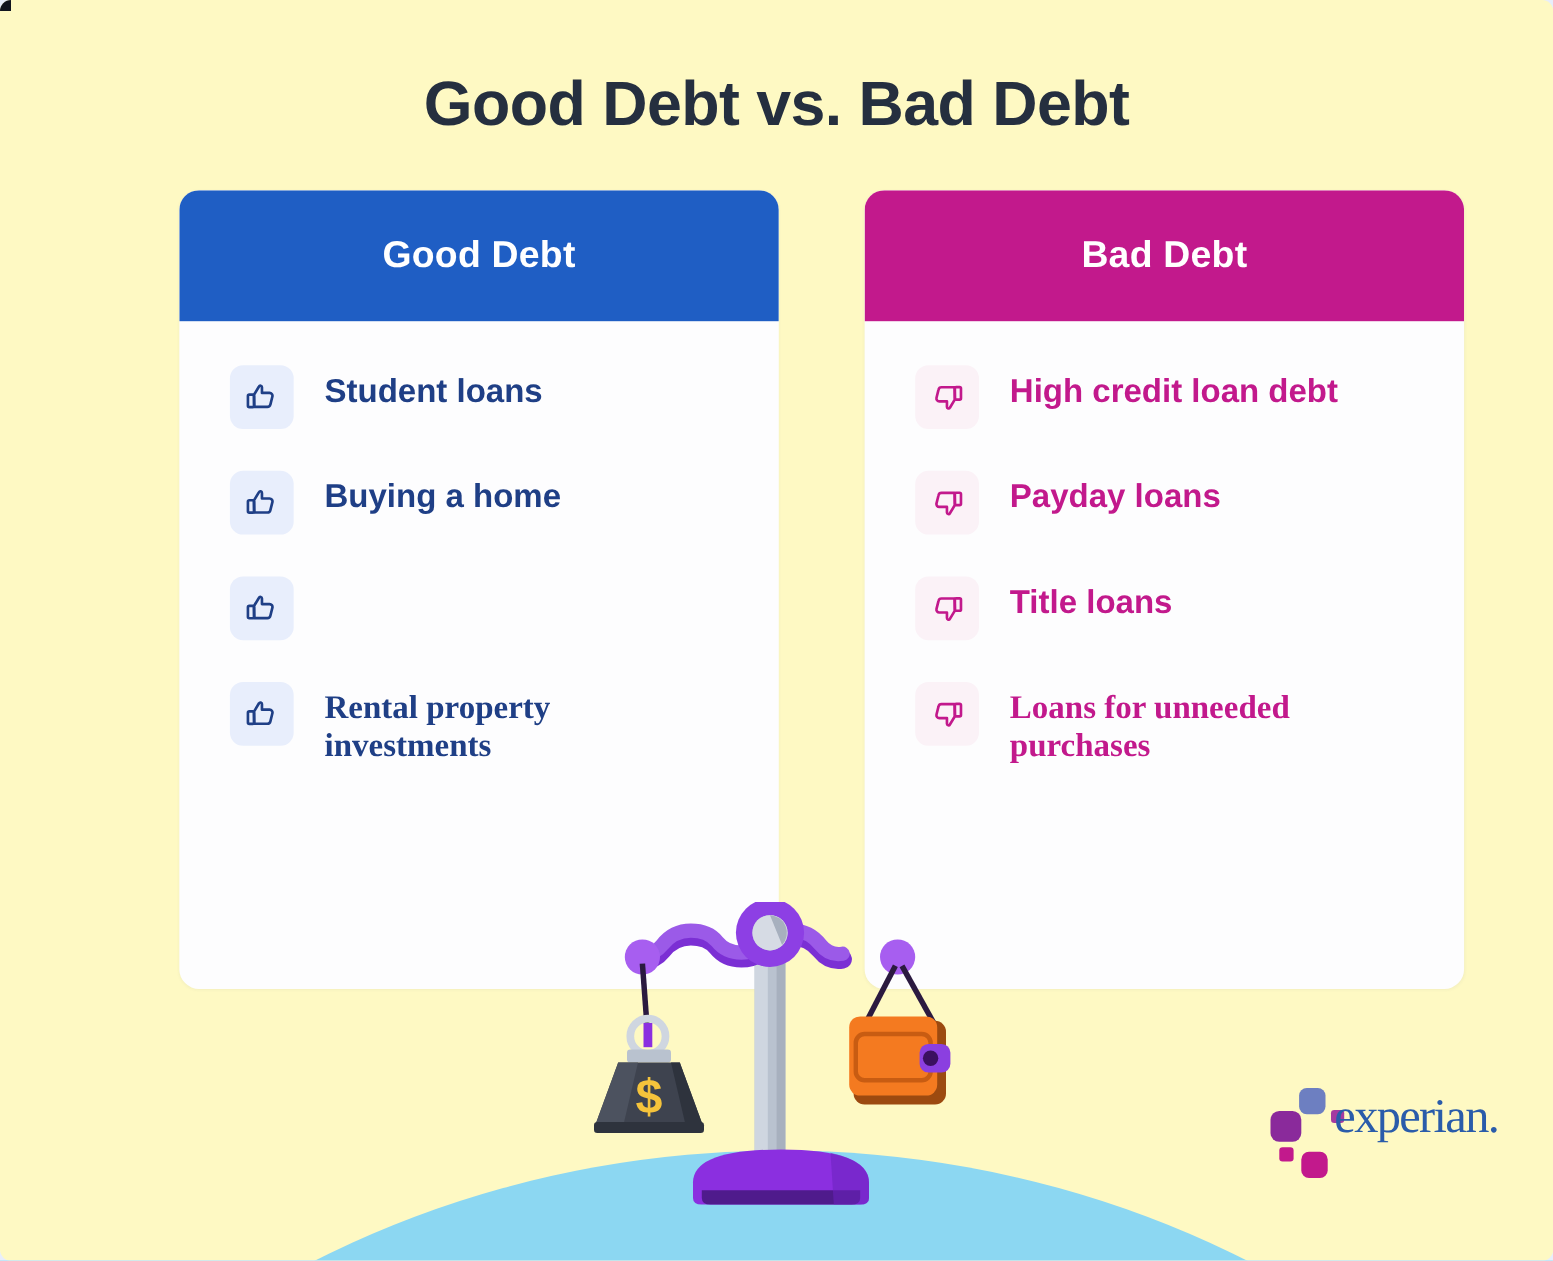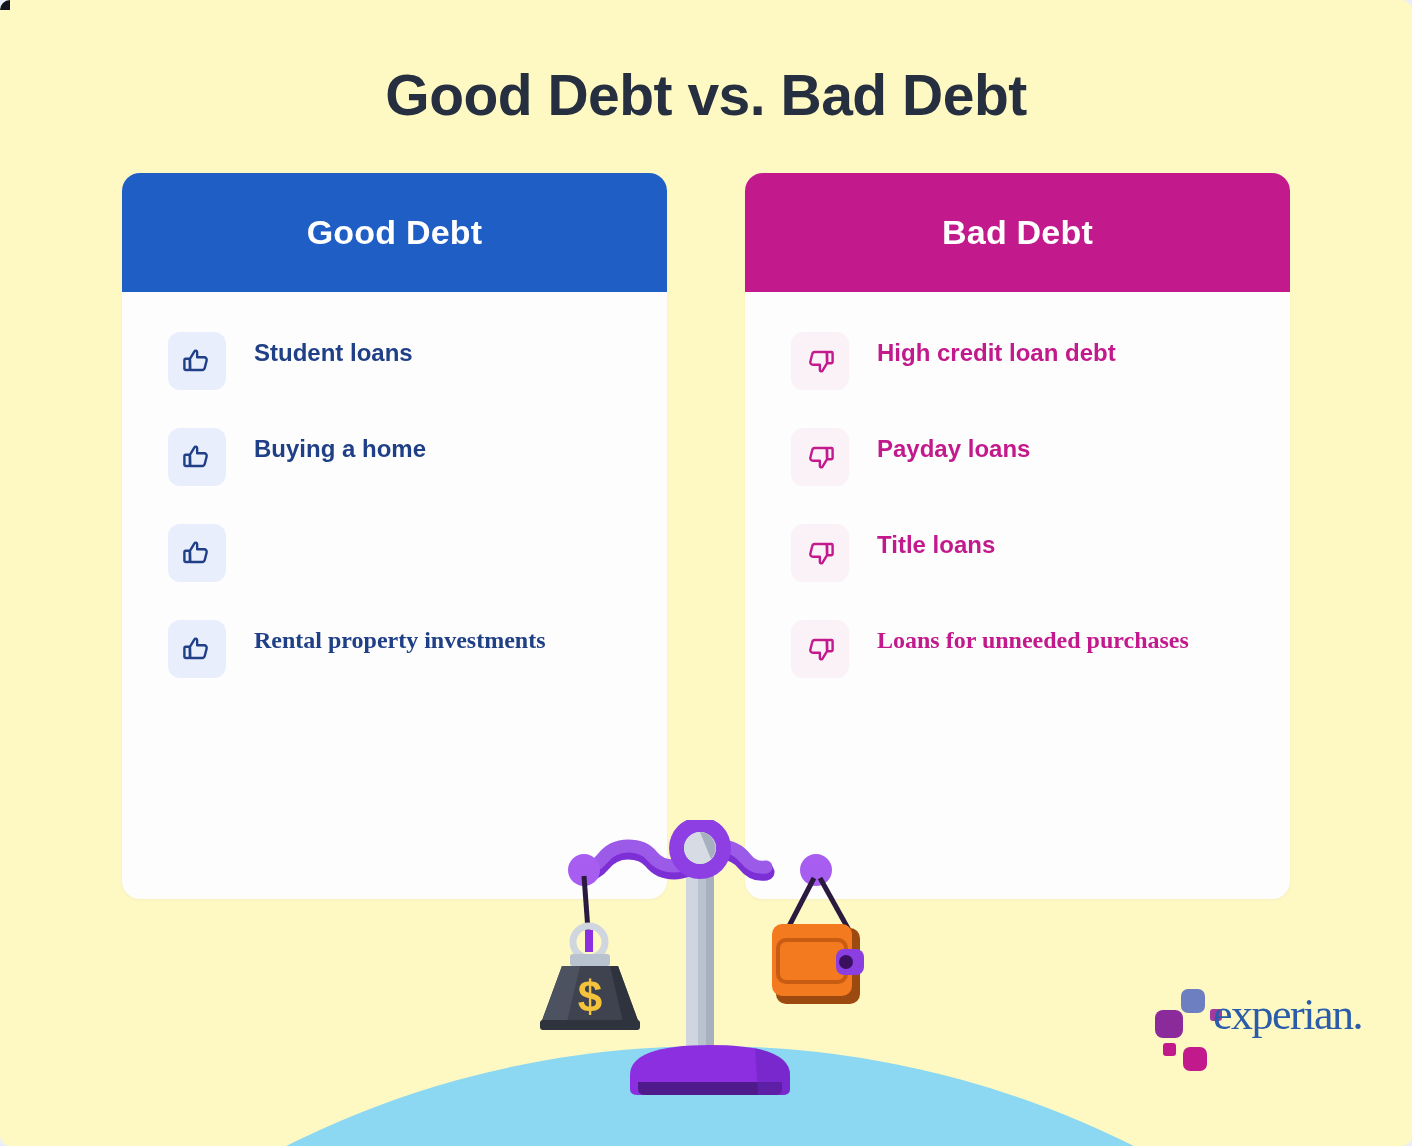--- a/index.html
+++ b/index.html
@@ -43,20 +43,21 @@
   .card {
     position:absolute;
     top:173px;
     width:545px;
     height:726px;
     background:#fdfdfe;
     border-radius:18px;
     overflow:hidden;
     z-index:4;
     box-shadow:0 1px 3px rgba(40,60,120,0.05);
+    margin-left:41px;
   }
   .card.good { left:122px; }
   .card.bad  { left:745px; }
   .card-head {
     height:119px;
     display:flex;
     align-items:center;
     justify-content:center;
     color:#ffffff;
     font-size:34px;
@@ -78,21 +79,21 @@
     width:58px; height:58px;
     border-radius:12px;
     flex:0 0 58px;
     display:flex; align-items:center; justify-content:center;
     margin-top:2px;
   }
   .good .icon-box { background:#e8eefc; }
   .bad  .icon-box { background:#fbf2f7; }
   .row-label {
     margin-left:28px;
-    font-size:24px;
+    font-size:30px;
     font-weight:bold;
     line-height:1.14;
     padding-top:9px;
     max-width:330px;
   }
   .good .row-label { color:#1f3f86; }
   .bad  .row-label { color:#c2198c; }
 
   
   .scale { position:absolute; left:540px; top:820px; width:340px; height:290px; z-index:6; }

